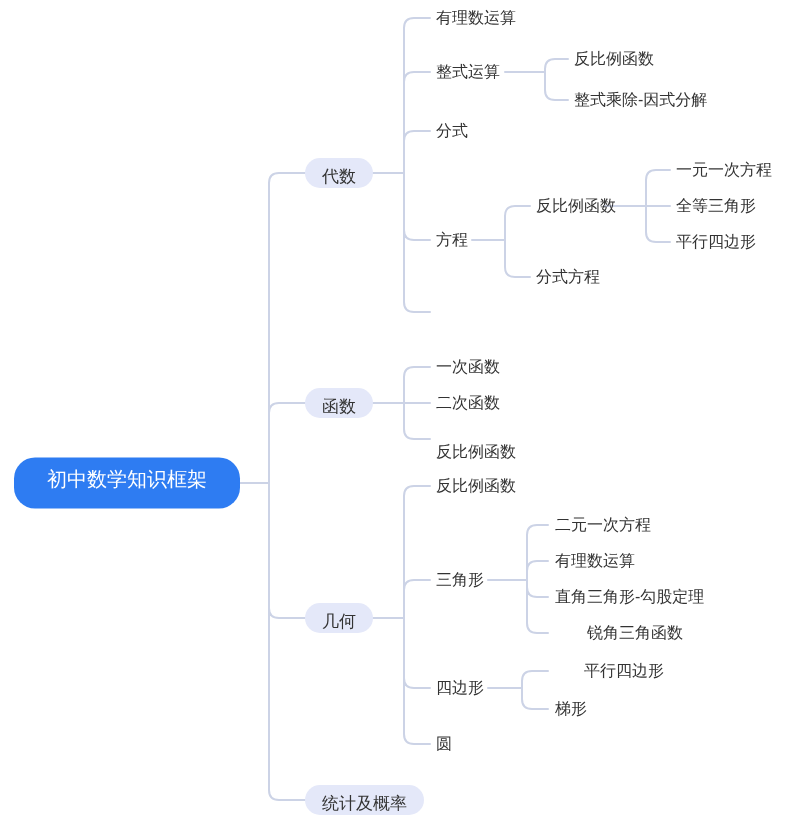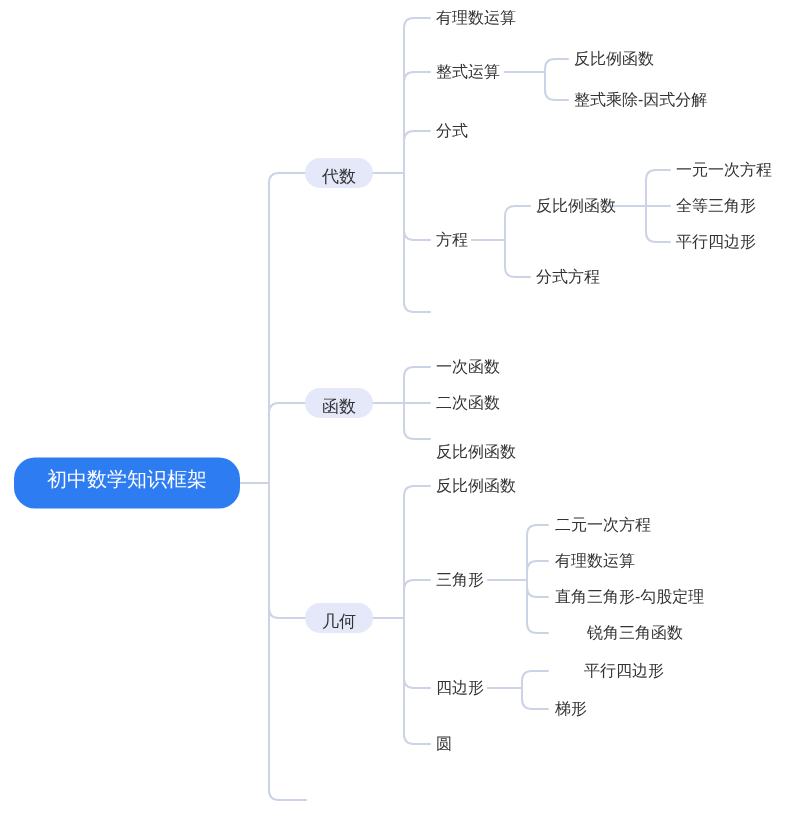--- a/index.html
+++ b/index.html
@@ -63,20 +63,21 @@
       M522,688 V681 Q522,671 532,671 H548
       M522,688 V699 Q522,709 532,709 H548
     "></path>
   </svg>
 
   <div class="node root" style="left:14px;top:483px">初中数学知识框架</div>
 
   <div class="node pill" style="left:305px;top:173px">代数</div>
   <div class="node pill" style="left:305px;top:403px">函数</div>
   <div class="node pill" style="left:305px;top:618px">几何</div>
+  <div class="node pill" style="left:305px;top:800px">统计及概率</div>
 
   <div class="node leaf" style="left:436px;top:18px">有理数运算</div>
   <div class="node leaf" style="left:436px;top:72px">整式运算</div>
   <div class="node leaf" style="left:574px;top:59px">反比例函数</div>
   <div class="node leaf" style="left:574px;top:100px">整式乘除-因式分解</div>
   <div class="node leaf" style="left:436px;top:131px">分式</div>
   <div class="node leaf" style="left:436px;top:240px">方程</div>
   <div class="node leaf" style="left:536px;top:206px">反比例函数</div>
   <div class="node leaf" style="left:676px;top:170px">一元一次方程</div>
   <div class="node leaf" style="left:676px;top:206px">全等三角形</div>

